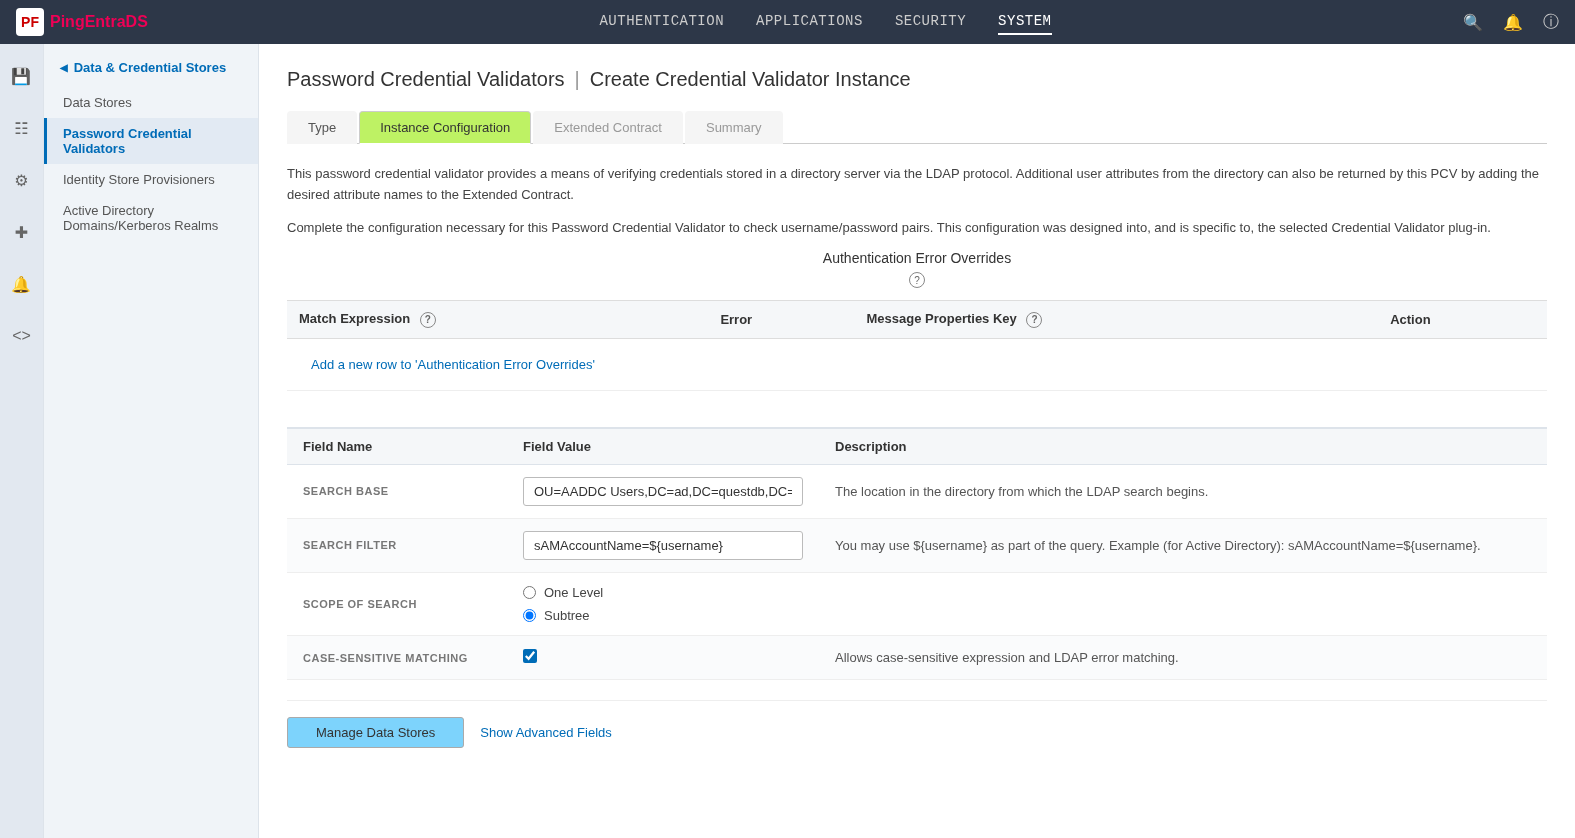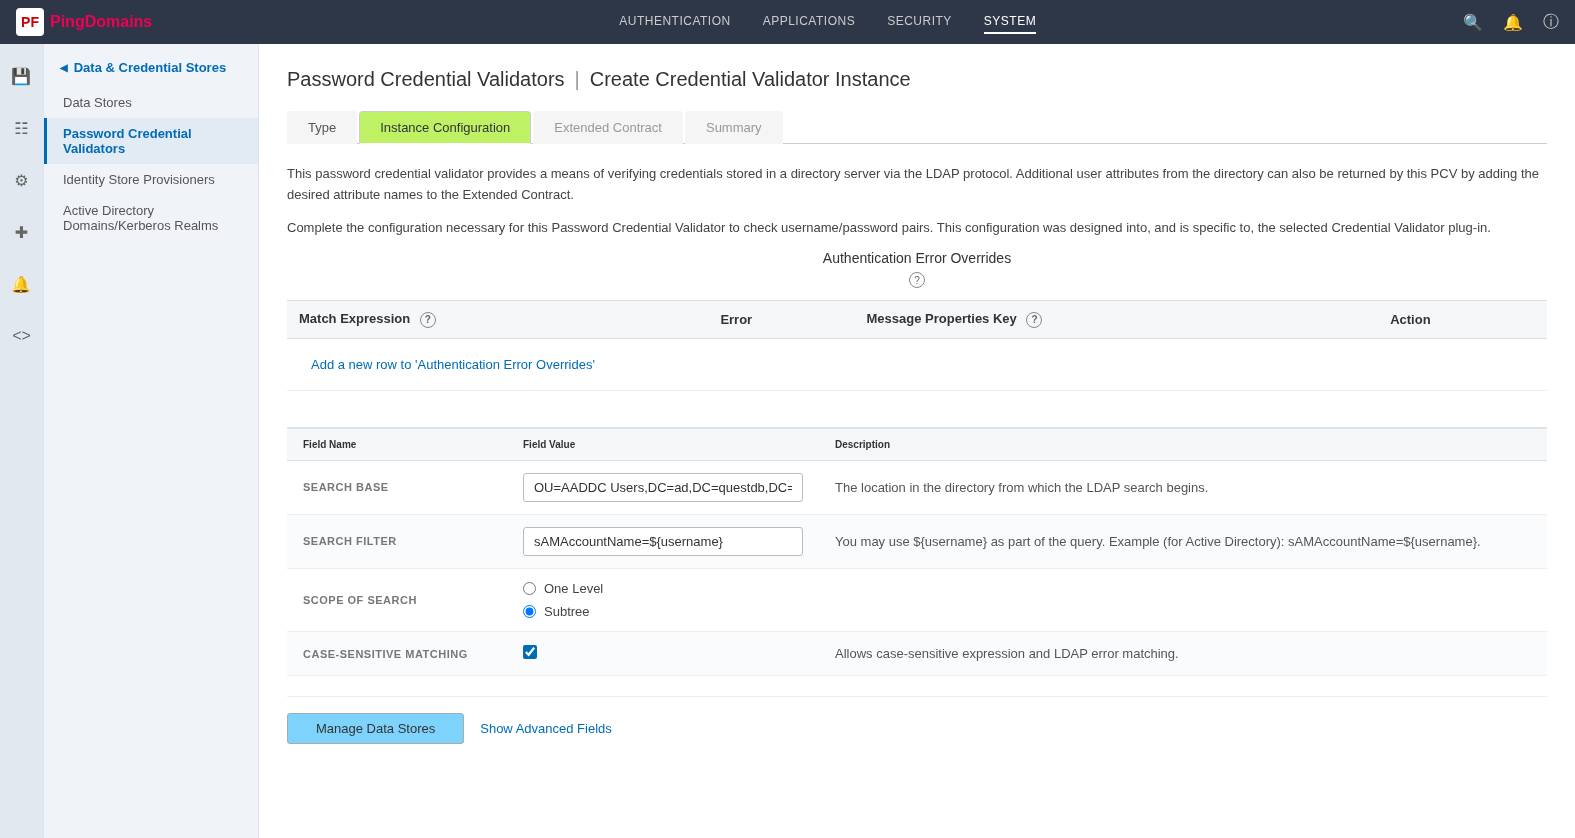--- a/index.html
+++ b/index.html
@@ -24,21 +24,21 @@
     .logo-box {
       width: 28px; height: 28px;
       background: #fff;
       border-radius: 4px;
       display: flex; align-items: center; justify-content: center;
       font-weight: bold; font-size: 14px; color: #c00;
     }
     .logo-text { font-size: 16px; font-weight: 600; color: #fff; }
     .logo-text span { color: #e05; }
     .top-nav-links { display: flex; gap: 32px; flex: 1; justify-content: center; }
-    .top-nav-link { color: #ccc; font-size: 12px; font-weight: 500; letter-spacing: 0.5px; text-transform: uppercase; cursor: pointer; padding: 4px 0; }
+    .top-nav-link { color: #ccc; font-size: 14px; font-weight: 500; letter-spacing: 0.5px; text-transform: uppercase; cursor: pointer; padding: 4px 0; font-family: Liberation Mono, monospace; }
     .top-nav-link.active { color: #fff; border-bottom: 2px solid #fff; }
     .top-nav-icons { display: flex; gap: 20px; align-items: center; }
     .top-nav-icon { color: #ccc; font-size: 16px; cursor: pointer; }
 
     
     .main-layout { display: flex; flex: 1; overflow: hidden; }
 
     
     .sidebar {
       width: 215px;
@@ -196,21 +196,21 @@
       margin-bottom: 20px;
     }
     .field-table-header {
       background: #f5f7f9;
       border-top: 2px solid #dde3ea;
       border-bottom: 1px solid #dde3ea;
     }
     .field-table-header th {
       padding: 10px 16px;
       text-align: left;
-      font-size: 10px;
+      font-size: 13px;
       font-weight: 600;
       color: #333;
     }
     .field-row {
       border-bottom: 1px solid #eee;
     }
     .field-row:nth-child(even) { background: #fafbfc; }
     .field-row td {
       padding: 12px 16px;
       vertical-align: middle;
@@ -294,21 +294,21 @@
 
     .divider-row { height: 20px; }
   </style>
 </head>
 <body>
 
 <nav class="top-nav">
   <div class="top-nav-logo">
     <div class="logo-box">PF</div>
     <span class="logo-text">
-      <span>Ping</span><span>Domains</span>
+      <span>Ping</span><span>EntraDS</span>
     </span>
   </div>
   <div class="top-nav-links">
 
   <span class="top-nav-link">AUTHENTICATION</span>
       <span class="top-nav-link">APPLICATIONS</span>
       <span class="top-nav-link">SECURITY</span>
       <span class="top-nav-link active">SYSTEM</span>
     </div>
   <div class="top-nav-icons">

